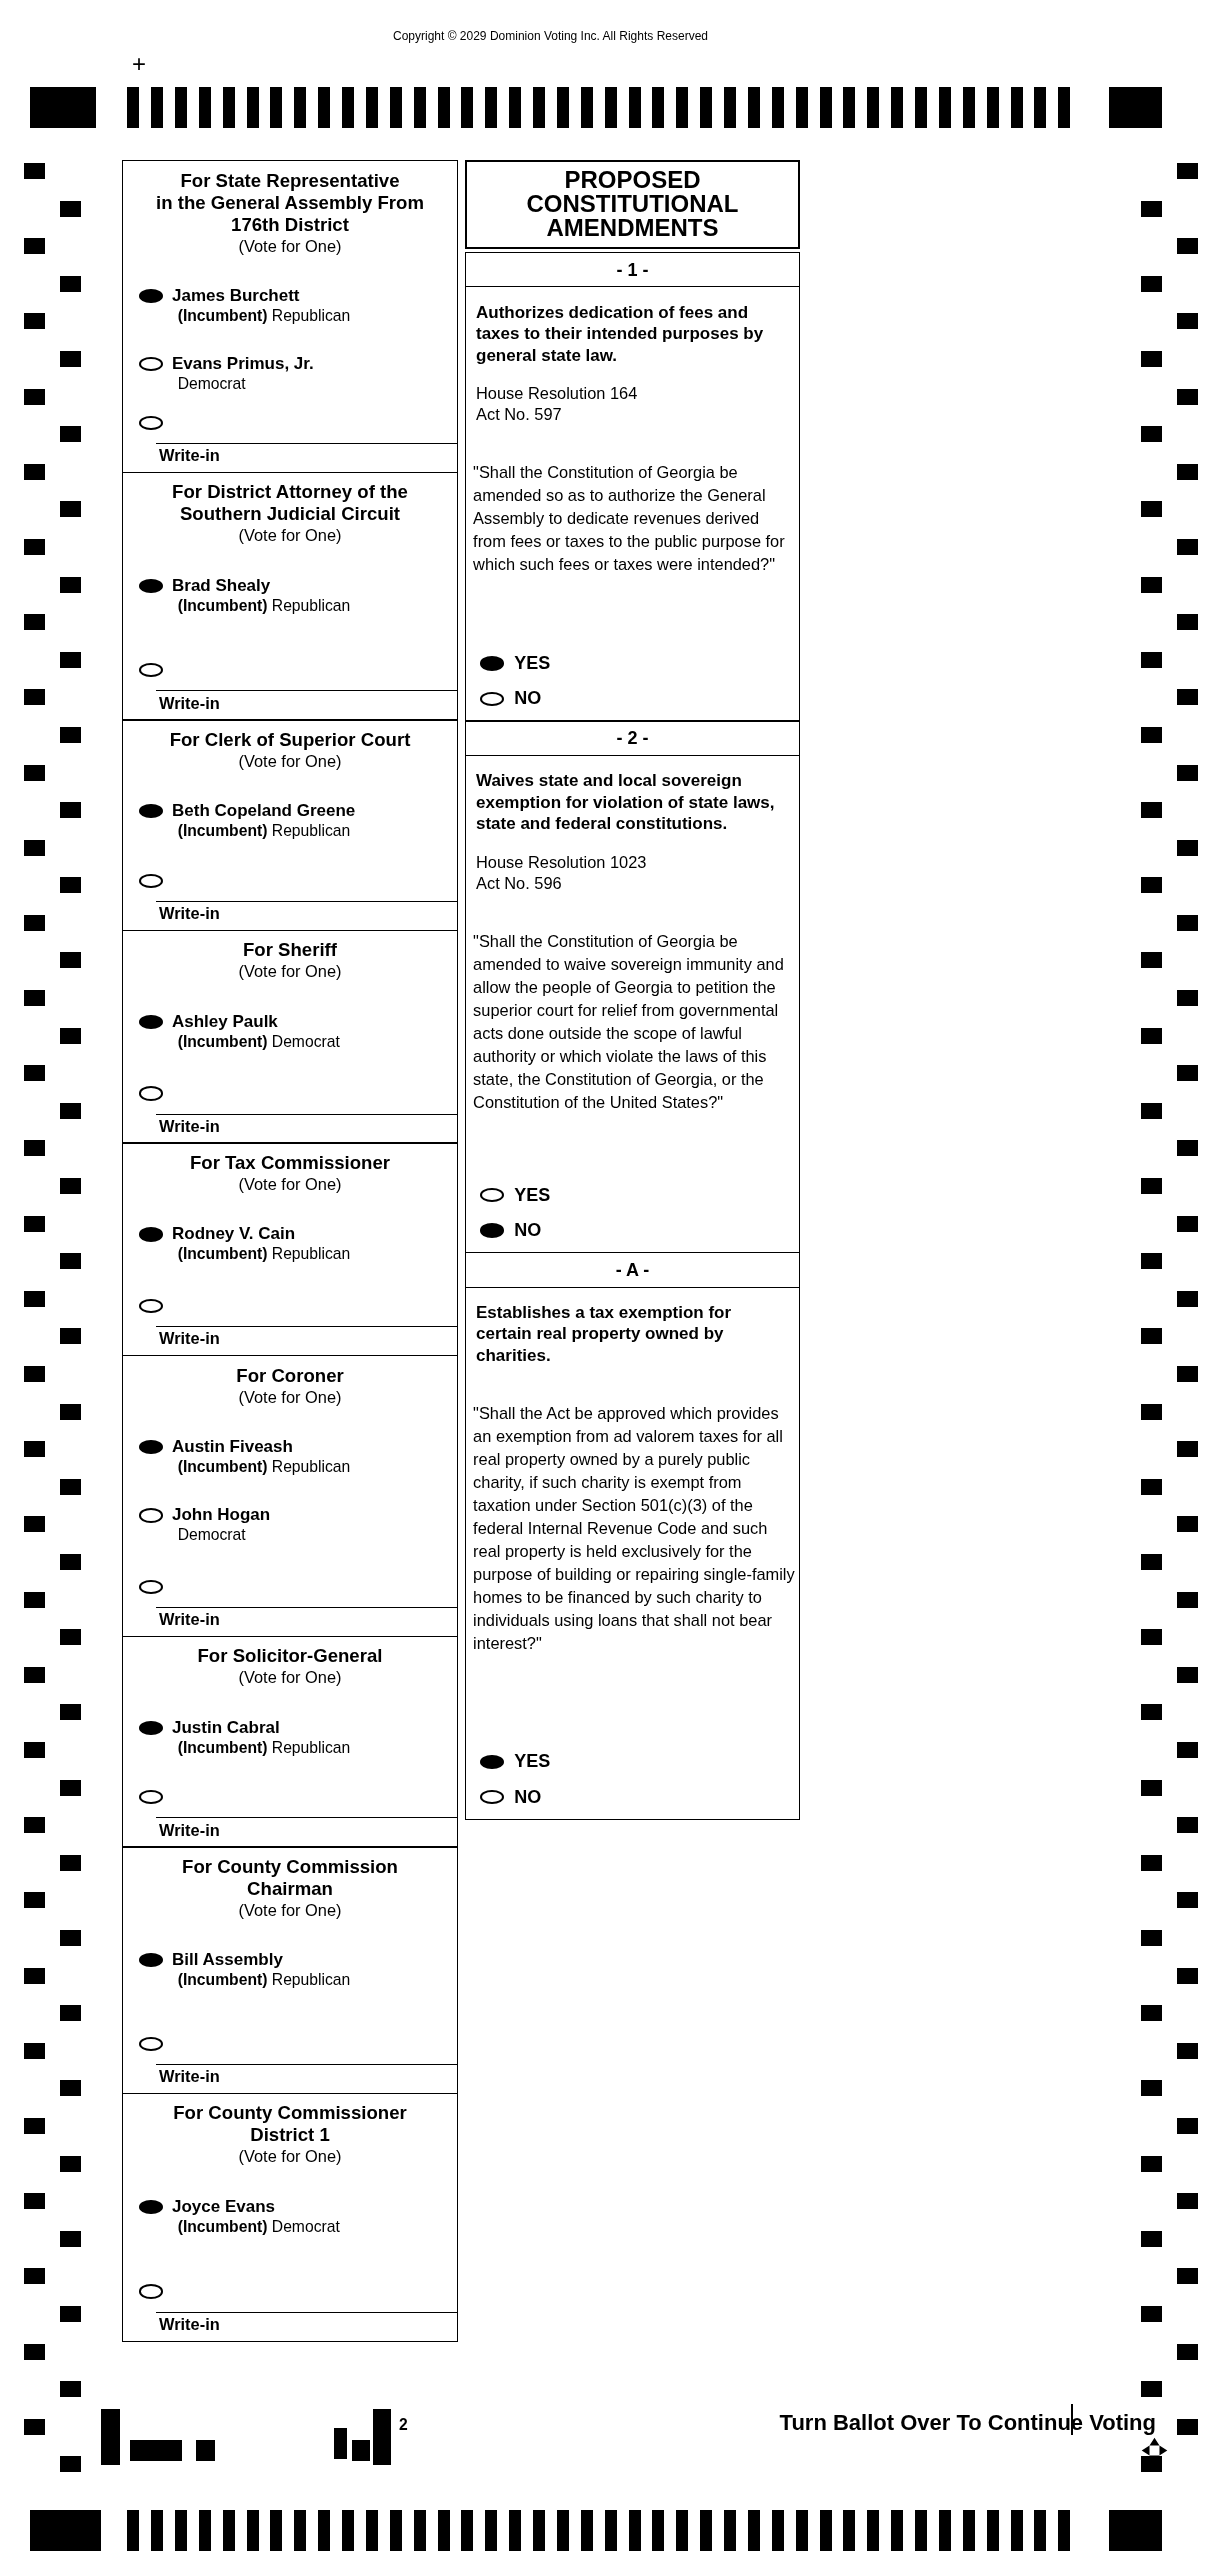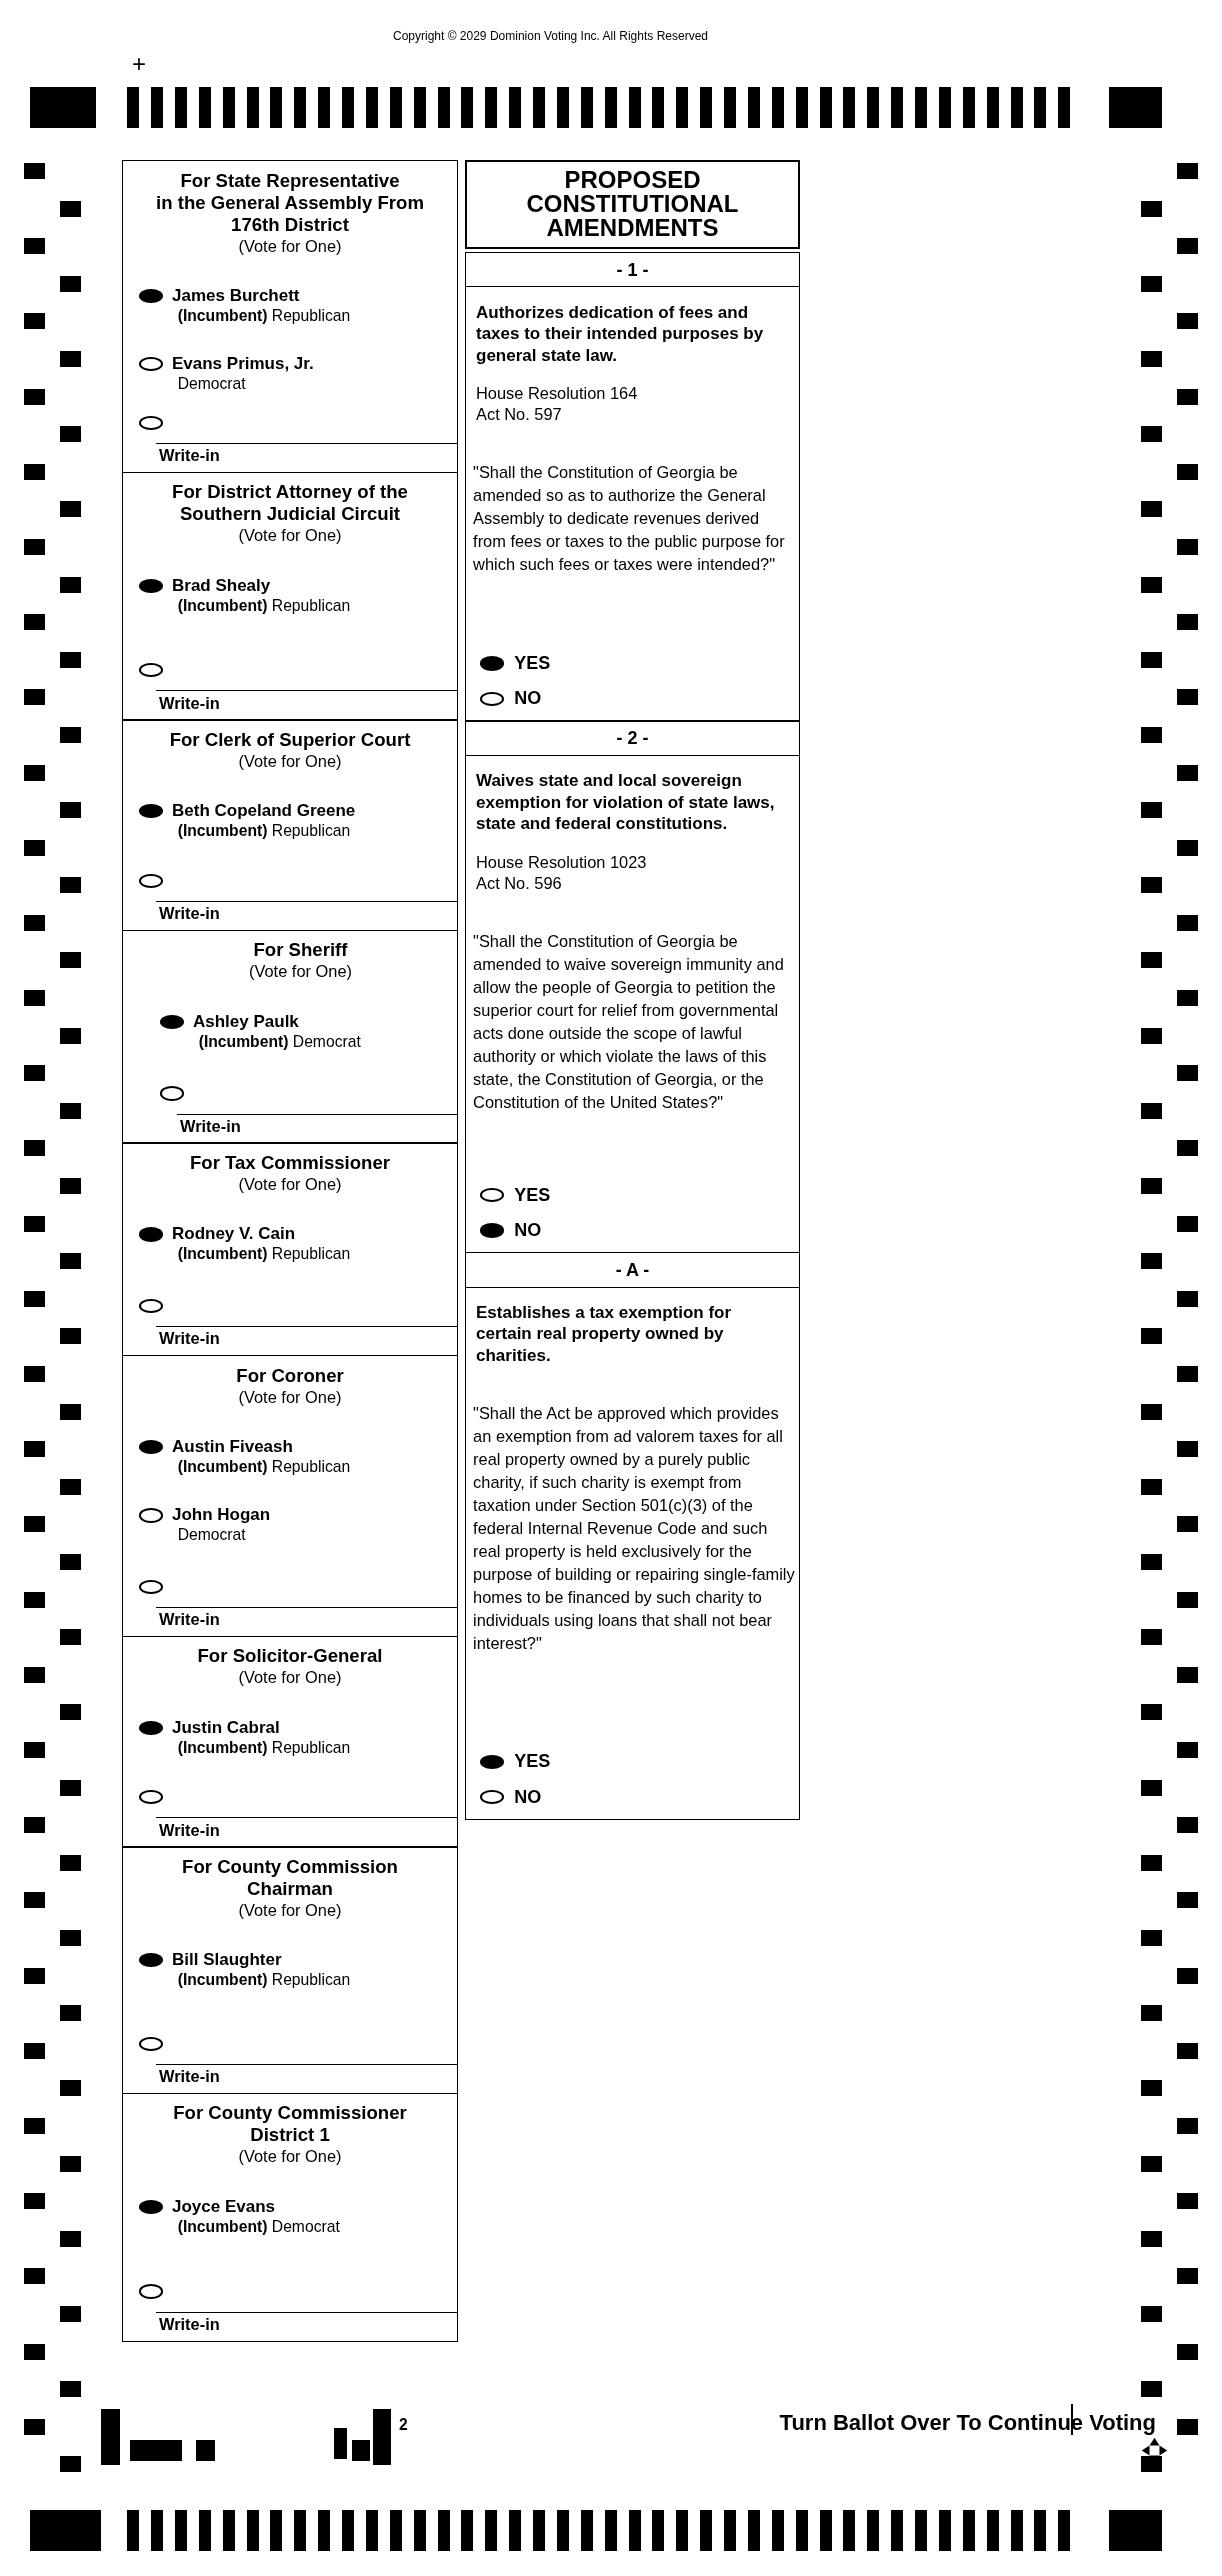--- a/index.html
+++ b/index.html
@@ -314,21 +314,21 @@
           </div>
         </div>
         <div class="writein-block">
           <div class="writein-bubble-row">
             <div class="bubble"></div>
           </div>
           <div class="writein-line"></div>
           <div class="writein-label">Write-in</div>
         </div>
       </div>
-      <div class="contest-box" style="min-height: 214px; padding-left: 21px;">
+      <div class="contest-box" style="min-height: 214px;">
         <div class="contest-title">
           <div>For Sheriff</div>
         </div>
         <div class="vote-for">(Vote for One)</div>
         <div class="candidate-row">
           <div class="bubble filled"></div>
           <div class="cand-text">
             <div class="cand-name">Ashley Paulk</div>
             <div class="cand-detail"><span class="inc">(Incumbent) </span><span>Democrat</span></div>
           </div>
@@ -410,21 +410,21 @@
       </div>
       <div class="contest-box" style="min-height: 248px;">
         <div class="contest-title">
           <div>For County Commission</div>
           <div>Chairman</div>
         </div>
         <div class="vote-for">(Vote for One)</div>
         <div class="candidate-row">
           <div class="bubble filled"></div>
           <div class="cand-text">
-            <div class="cand-name">Bill Slaughter</div>
+            <div class="cand-name">Bill Assembly</div>
             <div class="cand-detail"><span class="inc">(Incumbent) </span><span>Republican</span></div>
           </div>
         </div>
         <div class="writein-block">
           <div class="writein-bubble-row">
             <div class="bubble"></div>
           </div>
           <div class="writein-line"></div>
           <div class="writein-label">Write-in</div>
         </div>

